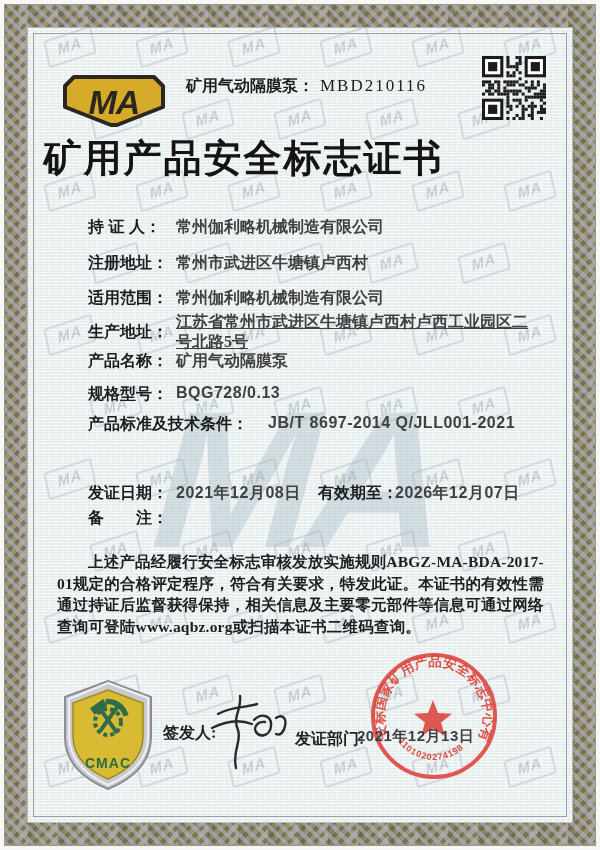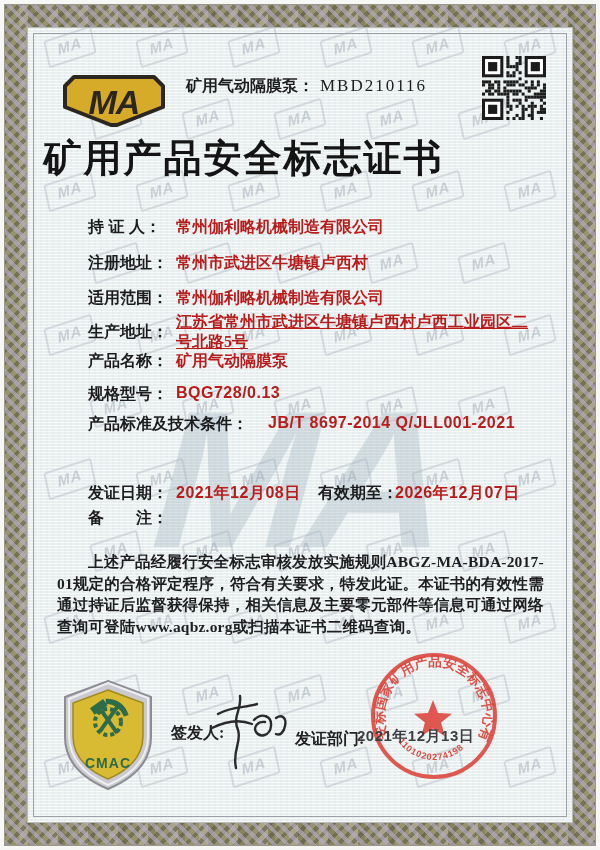--- a/index.html
+++ b/index.html
@@ -35,37 +35,37 @@
   .certno{position:absolute;left:186px;top:76px;z-index:2;white-space:nowrap;}
   .certno .cl{font:bold 16px "Liberation Sans",sans-serif;color:#1d1d1f;}
   .certno .cv{font:17px "Liberation Serif",serif;letter-spacing:2px;color:#1c1c1e;margin-left:6px;}
   .qr{position:absolute;left:482px;top:56px;z-index:2;}
   .title{position:absolute;left:0;top:133px;width:487px;text-align:center;z-index:2;
     font:bold 38px "Liberation Serif",serif;letter-spacing:2px;color:#141414;}
 
   
   .row{position:absolute;left:88px;right:36px;z-index:2;height:24px;}
   .lbl{font:bold 16px "Liberation Sans",sans-serif;color:#1c1c1e;white-space:pre;}
-  .val{position:absolute;left:88px;top:0;font:bold 16px "Liberation Serif",serif;color:#b91c1c;white-space:nowrap;}
+  .val{position:absolute;left:88px;top:0;font:bold 16px "Liberation Serif",serif;color:#404040;white-space:nowrap;}
   .val-sans{font:bold 16px "Liberation Sans",sans-serif;letter-spacing:.5px;}
   .val-wrap{white-space:normal;width:352px;line-height:20px;text-decoration:underline;}
   .r1{top:217px}.r2{top:253px}.r3{top:288px}.r4{top:312px}.r5{top:351px}.r6{top:384px}.r7{top:414px}.r8{top:440px}
   .r4 .lbl{display:inline-block;margin-top:10px;font-family:Liberation Serif, serif;}
   .r7 .val{left:180px;}
   .dates{top:483px}
   .dates .dv1{left:88px}.dates .d2{position:absolute;left:230px;top:0}.dates .dv2{left:307px}
   .remark{top:508px}
 
   .statement{position:absolute;left:57px;top:551px;width:488px;z-index:2;
     font:bold 15.5px "Liberation Serif",serif;line-height:21.5px;color:#1e1e20;
     text-indent:2em;letter-spacing:.2px;}
 
   
   .cmac{position:absolute;left:58px;top:678px;z-index:2;}
-  .signer{position:absolute;left:163px;top:723px;z-index:2;font:bold 16px "Liberation Serif",serif;color:#222;margin-left:8px;}
+  .signer{position:absolute;left:163px;top:723px;z-index:2;font:bold 16px "Liberation Serif",serif;color:#222;}
   .sig{position:absolute;left:202px;top:690px;z-index:3;}
   .dept{position:absolute;left:295px;top:729px;z-index:2;font:bold 16px "Liberation Serif",serif;color:#222;}
   .stamp{position:absolute;left:364px;top:645px;z-index:2;}
   .stamp-date{position:absolute;left:357px;top:727px;z-index:4;font:15px "Liberation Sans",sans-serif;
     color:#3e3e42;letter-spacing:.5px;font-weight:bold;}
 </style>
 </head>
 <body>
 
 <div class="page">

